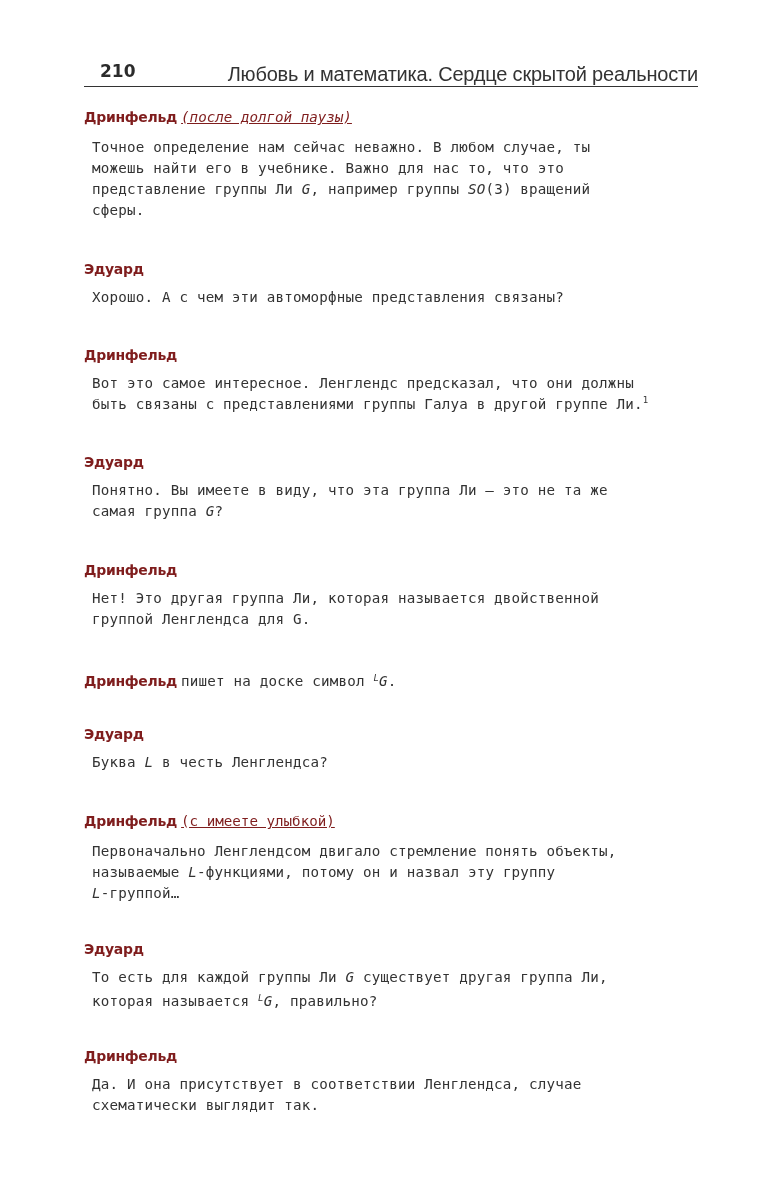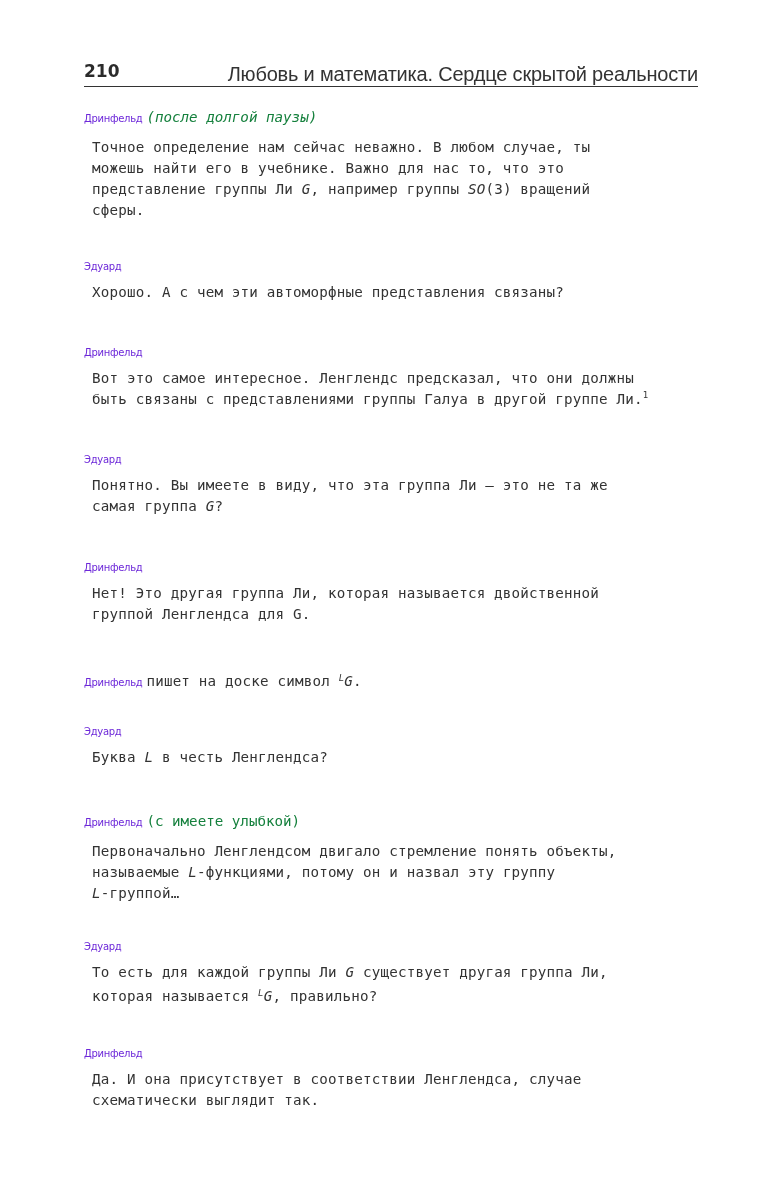--- a/index.html
+++ b/index.html
@@ -1,23 +1,23 @@
 <!DOCTYPE html>
 <html><head>
 <meta charset="utf-8">
 <style>
   html, body { margin: 0; padding: 0; background: #ffffff; }
   body { width: 782px; height: 1200px; position: relative; overflow: hidden; color: #2a2a2a; }
   .page { position: absolute; left: 84px; top: 0; width: 614px; }
   .header { position: absolute; top: 60px; left: 0; width: 614px; height: 26px; border-bottom: 1.5px solid #333; }
-  .page-num { position: absolute; left: 0; top: 1px; font-family: "DejaVu Sans", sans-serif; font-weight: bold; font-size: 17px; color: #2b2b2b; }
+  .page-num { position: absolute; left: 16px; top: 1px; font-family: "DejaVu Sans", sans-serif; font-weight: bold; font-size: 17px; color: #2b2b2b; }
   .running-title { position: absolute; right: 0; top: 3px; font-family: "Liberation Sans", sans-serif; font-size: 20px; color: #333; letter-spacing: -0.2px; }
   .block { position: absolute; left: 0; width: 620px; }
-  .speaker { font-family: "DejaVu Sans", sans-serif; font-weight: normal; font-size: 10px; color: #6d28d9; letter-spacing: -0.3px; }
-  .note { font-family: "DejaVu Sans Mono", monospace; font-size: 14.2px; color: #15803d; }
+  .speaker { font-family: "DejaVu Sans", sans-serif; font-weight: bold; font-size: 14px; color: #7f1d1d; letter-spacing: -0.3px; }
+  .note { font-family: "DejaVu Sans Mono", monospace; font-size: 14.2px; color: #7f1d1d; text-decoration: underline; }
   .note i, .line i { font-style: italic; }
   .line { font-family: "DejaVu Sans Mono", monospace; font-size: 14.2px; line-height: 21px; color: #333; white-space: pre; letter-spacing: 0.2px; }
   .lines { margin-top: 10px; margin-left: 8px; }
   sup { font-size: 9px; vertical-align: super; line-height: 0; }
   .lsup { font-size: 9px; vertical-align: 5px; font-style: italic; }
 </style>
 </head>
 <body>
 
 <div class="page">

